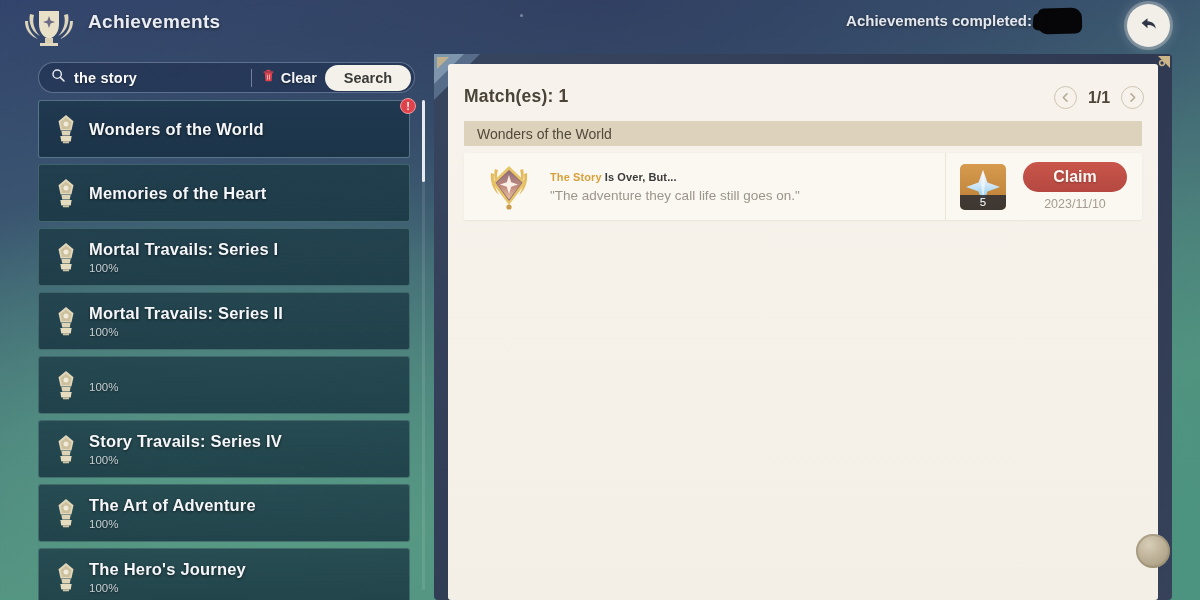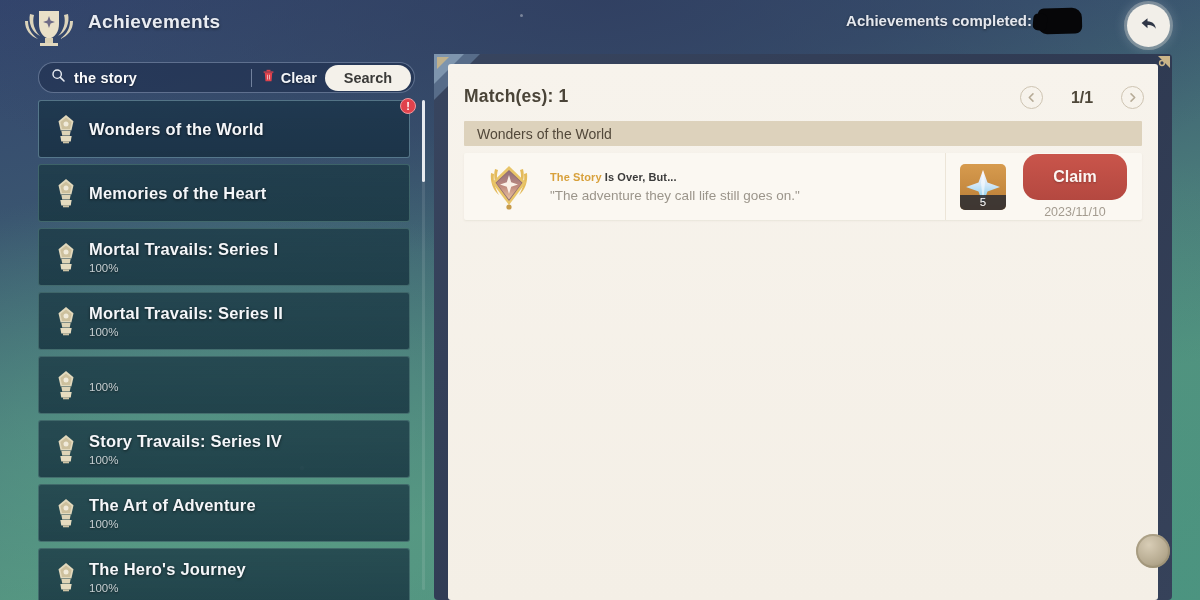--- a/index.html
+++ b/index.html
@@ -121,21 +121,21 @@
   #panel {
     position: absolute; left: 448px; top: 64px; width: 710px; height: 536px;
     background: linear-gradient(180deg, #f7f3ec 0%, #f4efe6 100%);
     border-radius: 3px;
     padding-left: 24px;
   }
   #match-count {
     position: absolute; left: 16px; top: 22px;
     font-size: 17.5px; font-weight: bold; color: #4a4438; letter-spacing: .2px;
   }
-  #pager { position: absolute; right: 14px; top: 22px; display: flex; align-items: center; gap: 26px; }
+  #pager { position: absolute; right: 14px; top: 22px; display: flex; align-items: center; gap: 9px; }
   .pg-arrow {
     width: 23px; height: 23px; border-radius: 50%;
     border: 1.5px solid #cec4b2; display: flex; align-items: center; justify-content: center;
     cursor: pointer; color: #b6ab97; font-size: 13px;
   }
   #page-indicator { font-size: 16px; font-weight: bold; color: #4e4739; min-width: 26px; text-align: center; }
 
   #group-header {
     position: absolute; left: 16px; top: 57px; width: 678px; height: 25px;
     background: #ddd2bc; display: flex; align-items: center;
@@ -156,21 +156,21 @@
   #reward-divider { width: 1px; height: 67px; background: #ece5d8; flex: 0 0 auto; }
   #reward-box { flex: 0 0 auto; margin: 0 14px; width: 46px; height: 46px; position: relative; }
   #reward-count {
     position: absolute; left: 0; bottom: 0; width: 46px; height: 15px;
     background: rgba(46,46,50,.88); color: #fff; font-size: 11.5px;
     display: flex; align-items: center; justify-content: center;
     border-radius: 0 0 5px 5px;
   }
   #claim-wrap { flex: 0 0 auto; margin-right: 12px; width: 110px; display: flex; flex-direction: column; align-items: center; }
   #claim-button {
-    width: 104px; height: 46px; border-radius: 15px;
+    width: 104px; height: 30px; border-radius: 15px;
     background: linear-gradient(180deg, #c9554b 0%, #b44840 100%);
     color: #fdf6f2; font-size: 16px; font-weight: bold; cursor: pointer;
     display: flex; align-items: center; justify-content: center;
     text-shadow: 0 1px 2px rgba(0,0,0,.25);
   }
   #claim-date { margin-top: 5px; font-size: 12.5px; color: #a49c90; }
 
   #panel-side-ornament {
     position: absolute; right: -12px; top: 470px; width: 34px; height: 34px;
     border-radius: 50%;

